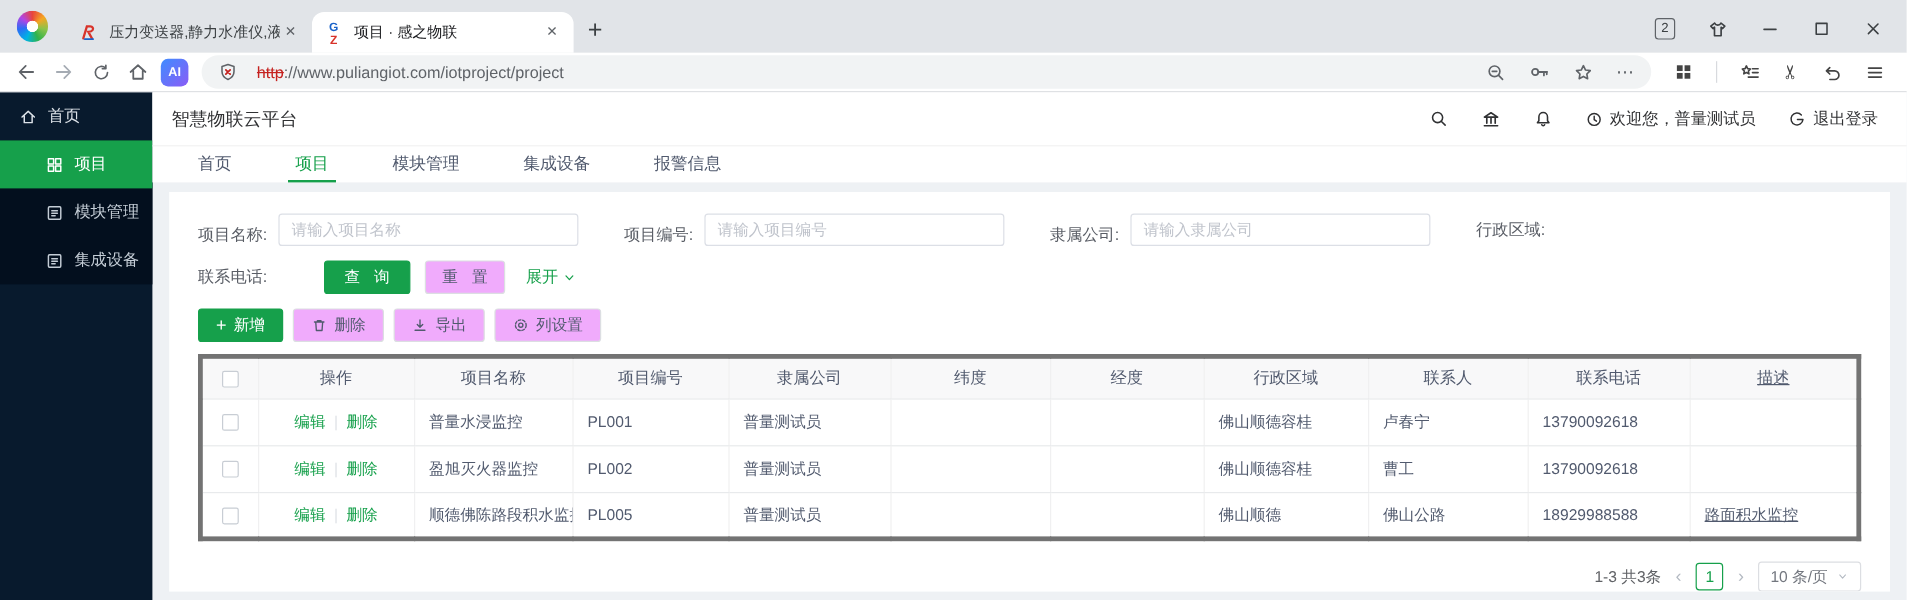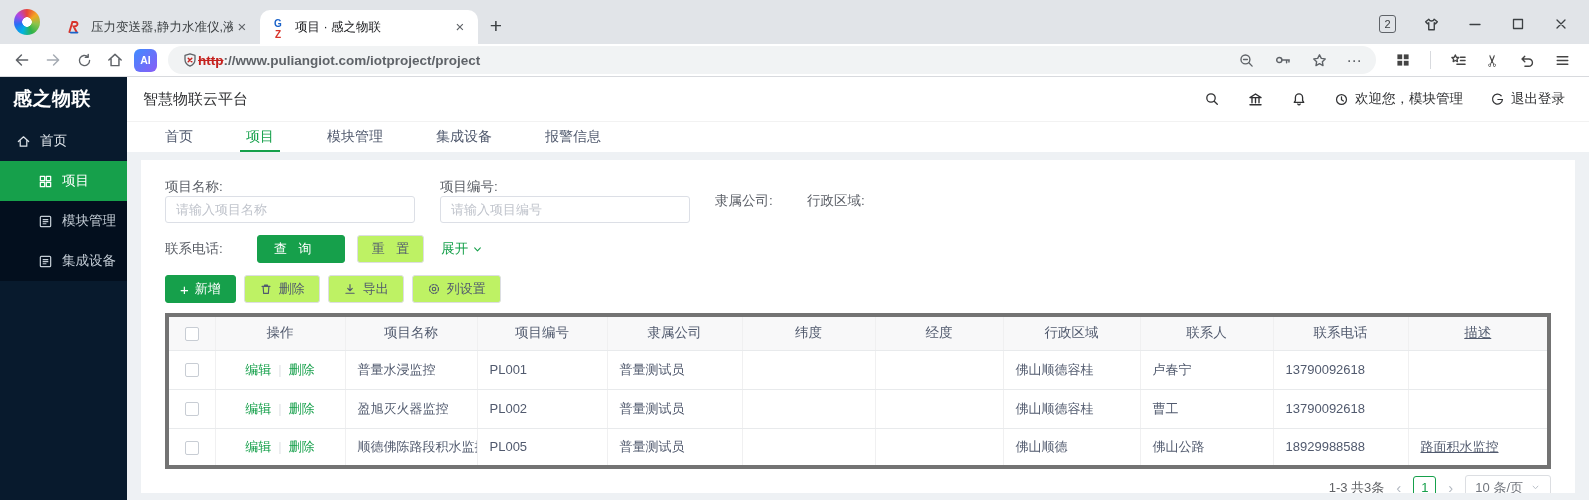--- a/index.html
+++ b/index.html
@@ -31,21 +31,21 @@
 
   .addr-bar { height:33px; background:#fff; border-bottom:1px solid #d8dade;
     display:flex; align-items:center; padding:0 10px; gap:7px; }
   .nav-btn { width:24px; height:24px; display:grid; place-items:center; color:#5f6368; flex:none; }
   .nav-btn.dim { color:#a5abb3; }
   .ai-badge { width:23px; height:23px; border-radius:6px; flex:none;
     background:linear-gradient(135deg,#3f8cff,#8a5cf6); color:#fff; font-size:10.5px;
     font-weight:bold; display:grid; place-items:center; }
   .url-pill { flex:1; height:28px; background:#f1f3f4; border-radius:14px;
     display:flex; align-items:center; padding:0 14px; margin:0 4px; min-width:0; }
-  .url-text { font-size:13.5px; color:#5f6368; margin-left:0; flex:1; white-space:nowrap; overflow:hidden;font-weight:bold; }
+  .url-text { font-size:13.5px; color:#5f6368; margin-left:16px; flex:1; white-space:nowrap; overflow:hidden; }
   .url-text .scheme { color:#c5221f; text-decoration:line-through; }
   .pill-icons { display:flex; align-items:center; gap:19px; color:#5f6368; }
   .glyph { font-size:15px; line-height:1; }
   .bar-icons { display:flex; align-items:center; gap:19px; color:#444; padding:0 8px; }
   .vsep { width:1px; height:18px; background:#d8dade; }
   .scissors { display:inline-block; transform:rotate(-90deg); font-size:16px; }
 
   
   .app { display:flex; height:423px; background:#eef1f4; }
   .sidebar { width:127px; background:#081a2d; flex:none; display:flex; flex-direction:column; }
@@ -69,51 +69,51 @@
 
   .app-tabs { height:31px; background:#fff; display:flex; align-items:stretch;
     padding-left:38px; gap:53px; border-top:1px solid #f2f2f2; }
   .app-tab { display:flex; align-items:center; font-size:14px; color:#515a6e; position:relative; }
   .app-tab.active { color:#16a04b; }
   .app-tab.active::after { content:""; position:absolute; left:-6px; right:-6px; bottom:0;
     height:2px; background:#16a04b; }
 
   .card { flex:1; min-height:0; background:#fff; margin:8px 14px 7px; padding:18px 24px 0; overflow:hidden; }
   .filter-row { display:flex; align-items:center; margin-bottom:12px; }
-  .f-group { display:flex; align-items:flex-start; margin-right:25px;flex-direction:column; }
+  .f-group { display:flex; align-items:flex-end; margin-right:38px; }
   .f-label { width:67px; font-size:13.5px; color:#5a5e66; flex:none; }
   .f-input { width:250px; height:27px; border:1px solid #dcdfe6; border-radius:3px;
     padding:0 10px; font-size:13px; color:#606266; outline:none; background:#fff; }
   .f-input::placeholder { color:#c0c4cc; }
-  .btn { height:28px; border:1px solid #dcdee2; border-radius:3px; background:#bef264;
+  .btn { height:28px; border:1px solid #dcdee2; border-radius:3px; background:#f0abfc;
     color:#515a6e; font-size:13px; padding:0 14px; display:inline-flex; align-items:center;
     gap:6px; cursor:pointer; font-family:inherit; }
   .btn.primary { background:#16a04b; border-color:#16a04b; color:#fff; }
   .btn .bic { color:inherit; }
-  .search-btn { letter-spacing:4px; padding:0 28px 0 16px;text-align:right; }
+  .search-btn { letter-spacing:4px; padding:0 12px 0 16px;text-align:right; }
   .reset-btn { letter-spacing:4px; padding:0 10px 0 14px; margin-left:12px; }
   .expand-link { display:flex; align-items:center; gap:3px; color:#16a04b; font-size:13.5px; margin-left:17px; }
 
   .toolbar { display:flex; gap:8px; margin:3px 0 10px; }
   .plus-glyph { font-size:15px; line-height:1; }
 
   table { width:100%; border-collapse:collapse; table-layout:fixed; border:4px solid #737373; }
   th { background:#f8f8f9; height:35px; font-weight:normal; color:#515a6e; font-size:13.5px;
     text-align:center; padding:0 12px; border-bottom:1px solid #e8eaec; border-right:1px solid #f0f0f1; }
   td { height:39px; color:#515a6e; font-size:13px; padding:0 12px;
     border-bottom:1px solid #e8eaec; border-right:1px solid #f0f0f1; white-space:nowrap; overflow:hidden; }
   th:last-child, td:last-child { border-right:none;text-decoration:underline; }
   .c-center { text-align:center; }
   .checkbox { width:14px; height:14px; border:1px solid #c8cdd4; border-radius:2px;
     display:inline-block; vertical-align:middle; background:#fff; }
   .link { color:#16a04b; cursor:pointer; }
   .link-sep { color:#e0e3e7; margin:0 7px; }
 
   .pagination { display:flex; justify-content:flex-end; align-items:center; gap:10px;
-    margin-top:6px; color:#606266; font-size:13px; }
+    margin-top:17px; color:#606266; font-size:13px; }
   .pg-arrow { color:#b3b9c2; font-size:15px; padding:0 2px; }
   .pg-num { min-width:23px; height:23px; border:1px solid #16a04b; color:#16a04b; border-radius:3px;
     display:inline-flex; align-items:center; justify-content:center; font-size:13px; }
   .pg-size { height:25px; border:1px solid #dcdee2; border-radius:3px; padding:0 9px;
     display:inline-flex; align-items:center; gap:7px; color:#73777f; }
   .pg-size .caret { color:#b3b9c2; }
 </style>
 </head>
 <body>
 
@@ -245,21 +245,20 @@
     <span>
       <svg class="ic" width="17" height="17" viewBox="0 0 16 16">
           <path d="M3 4.5 H13 M3 8 H13 M3 11.5 H13"></path>
         </svg>
     </span>
   </div>
 </div>
 
 <div class="app">
   <div class="sidebar">
-    <div class="side-logo">感之物联</div>
 
     <div class="nav-item">
       <span class="nav-ic">
         <svg class="ic" width="15" height="15" viewBox="0 0 16 16">
             <path d="M2.5 8 L8 3 L13.5 8 M4.5 7 V13 H11.5 V7"></path>
           </svg>
       </span>
       <span>首页</span>
     </div>
 
@@ -315,21 +314,21 @@
               <path d="M8 2.8 A3.6 3.6 0 0 0 4.4 6.4 V9.6 L3.2 11.3 H12.8 L11.6 9.6 V6.4 A3.6 3.6 0 0 0 8 2.8 Z M6.8 13 a1.3 1.3 0 0 0 2.4 0"></path>
             </svg>
         </span>
         <span class="h-group">
           <span>
             <svg class="ic" width="15" height="15" viewBox="0 0 16 16">
                 <circle cx="8" cy="8" r="5.3"></circle>
                 <path d="M8 5.2 V8.2 L10 9.6"></path>
               </svg>
           </span>
-          <span>欢迎您，模块管理</span>
+          <span>欢迎您，普量测试员</span>
         </span>
         <span class="h-group">
           <span>
             <svg class="ic" width="15" height="15" viewBox="0 0 16 16">
                 <path d="M11.9 4 A5.3 5.3 0 1 0 13.3 8 H8.4"></path>
               </svg>
           </span>
           <span>退出登录</span>
         </span>
       </div>
@@ -349,20 +348,21 @@
         <div class="f-group">
           <span class="f-label">项目名称:</span>
           <input class="f-input" placeholder="请输入项目名称" style="">
         </div>
         <div class="f-group">
           <span class="f-label">项目编号:</span>
           <input class="f-input" placeholder="请输入项目编号" style="">
         </div>
         <div class="f-group">
           <span class="f-label">隶属公司:</span>
+          <input class="f-input" placeholder="请输入隶属公司" style="">
         </div>
         <div class="f-group">
           <span class="f-label">行政区域:</span>
         </div>
       </div>
 
       <div class="filter-row">
         <div class="f-group">
           <span class="f-label">联系电话:</span>
         </div>

